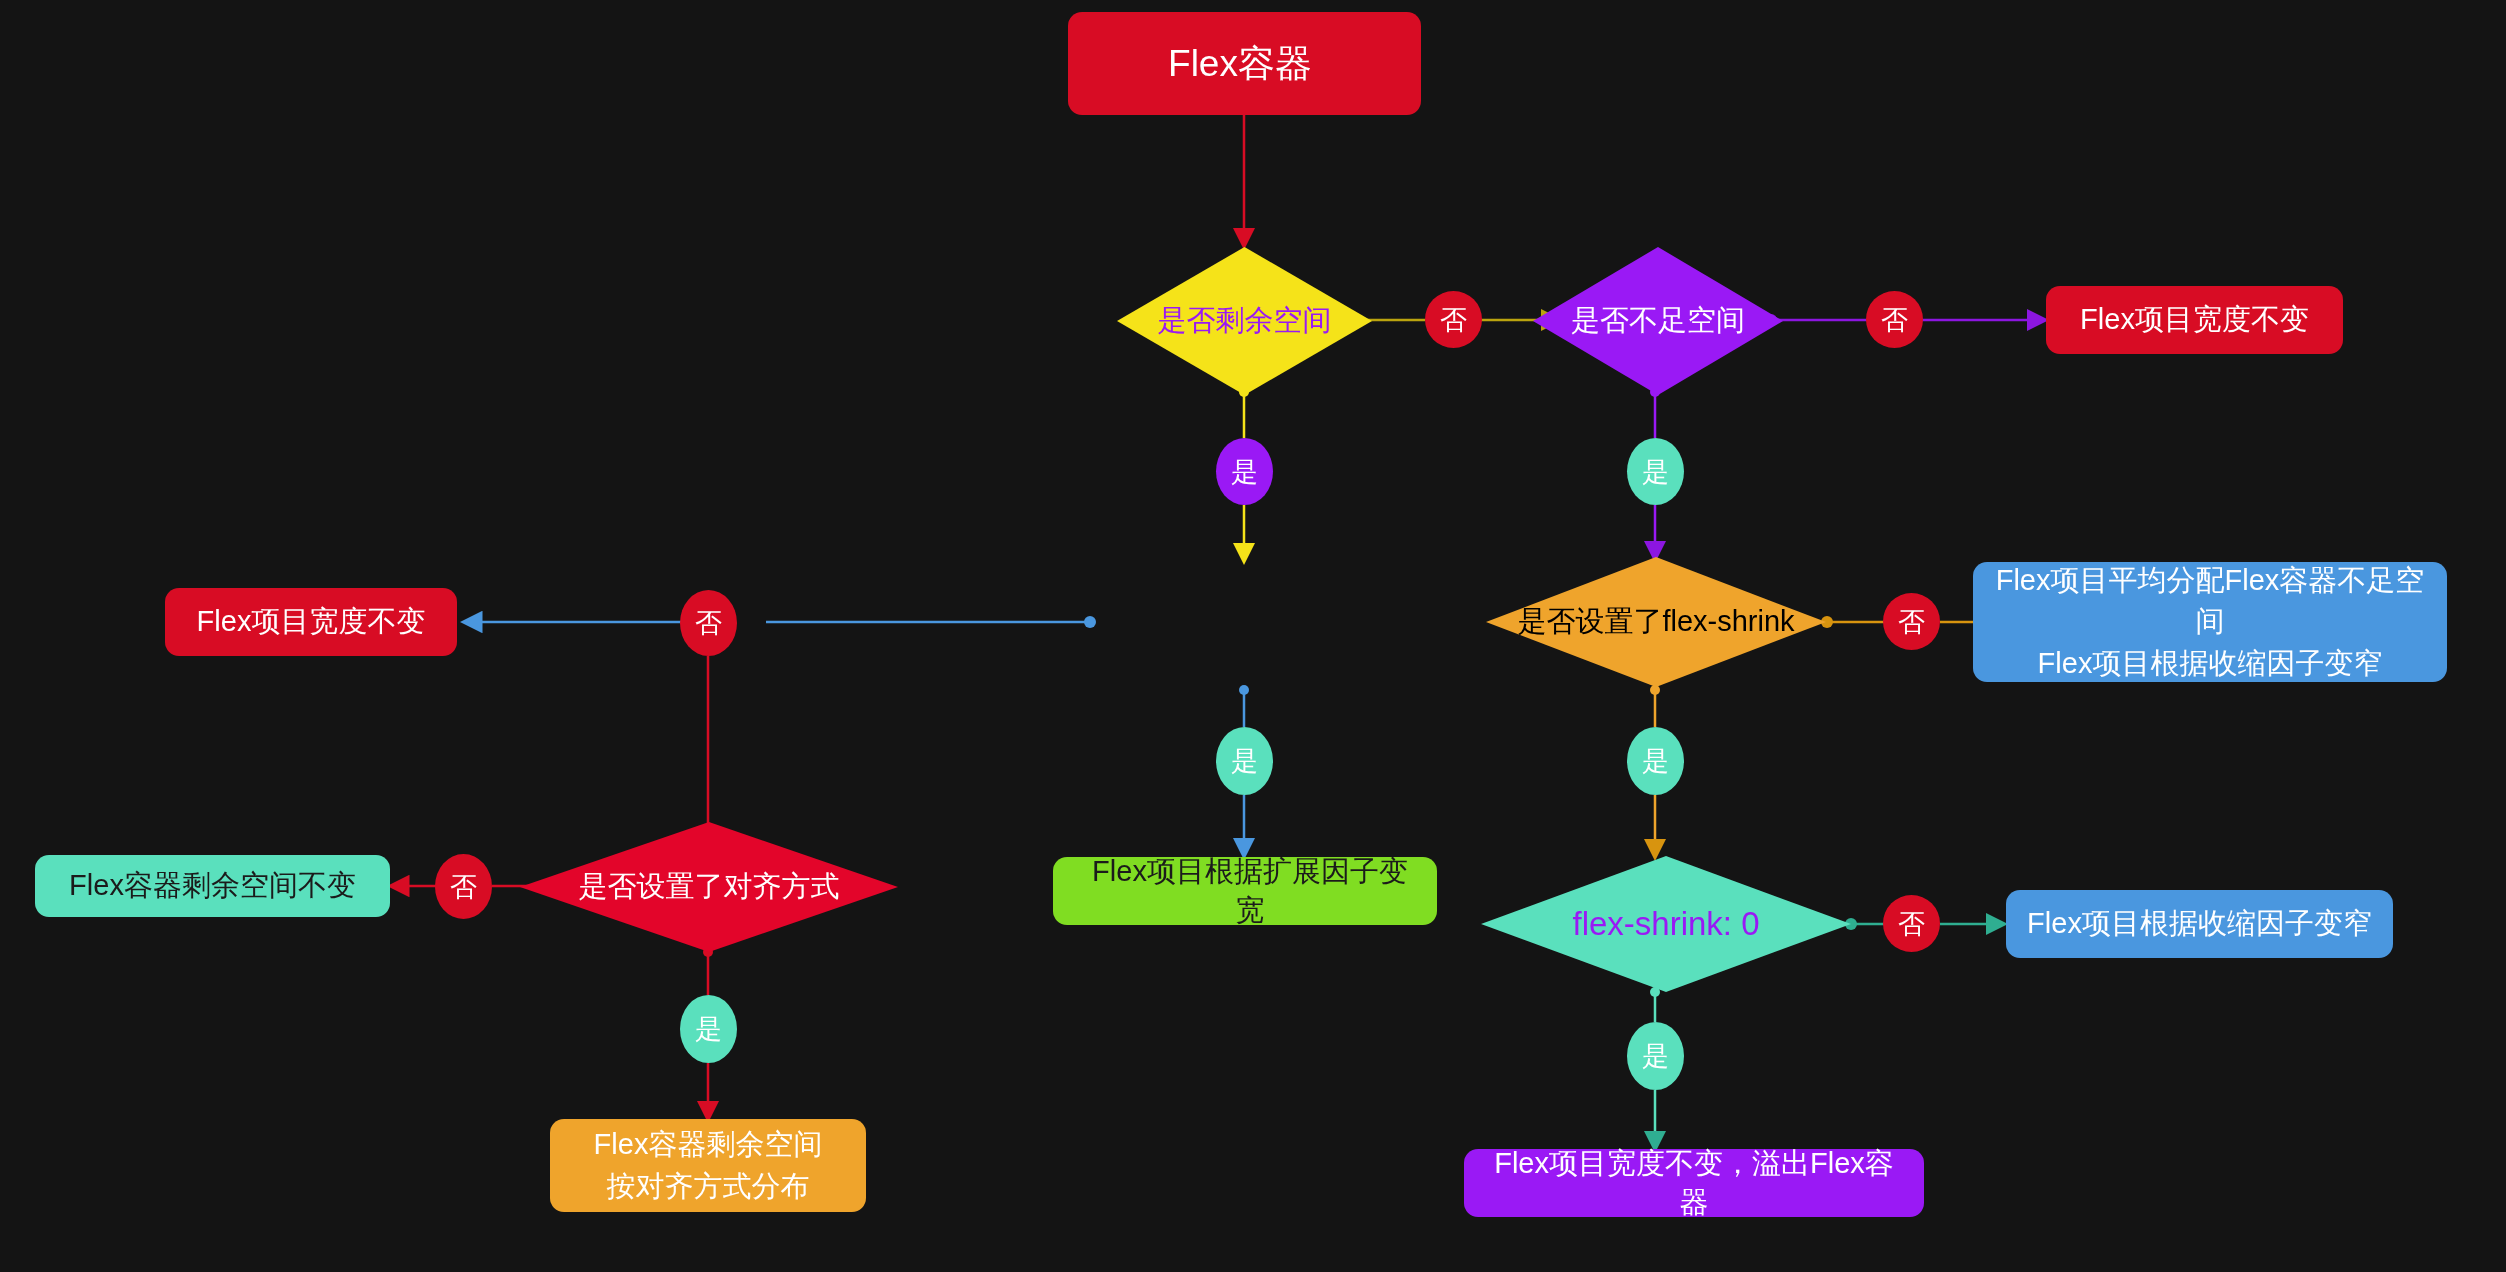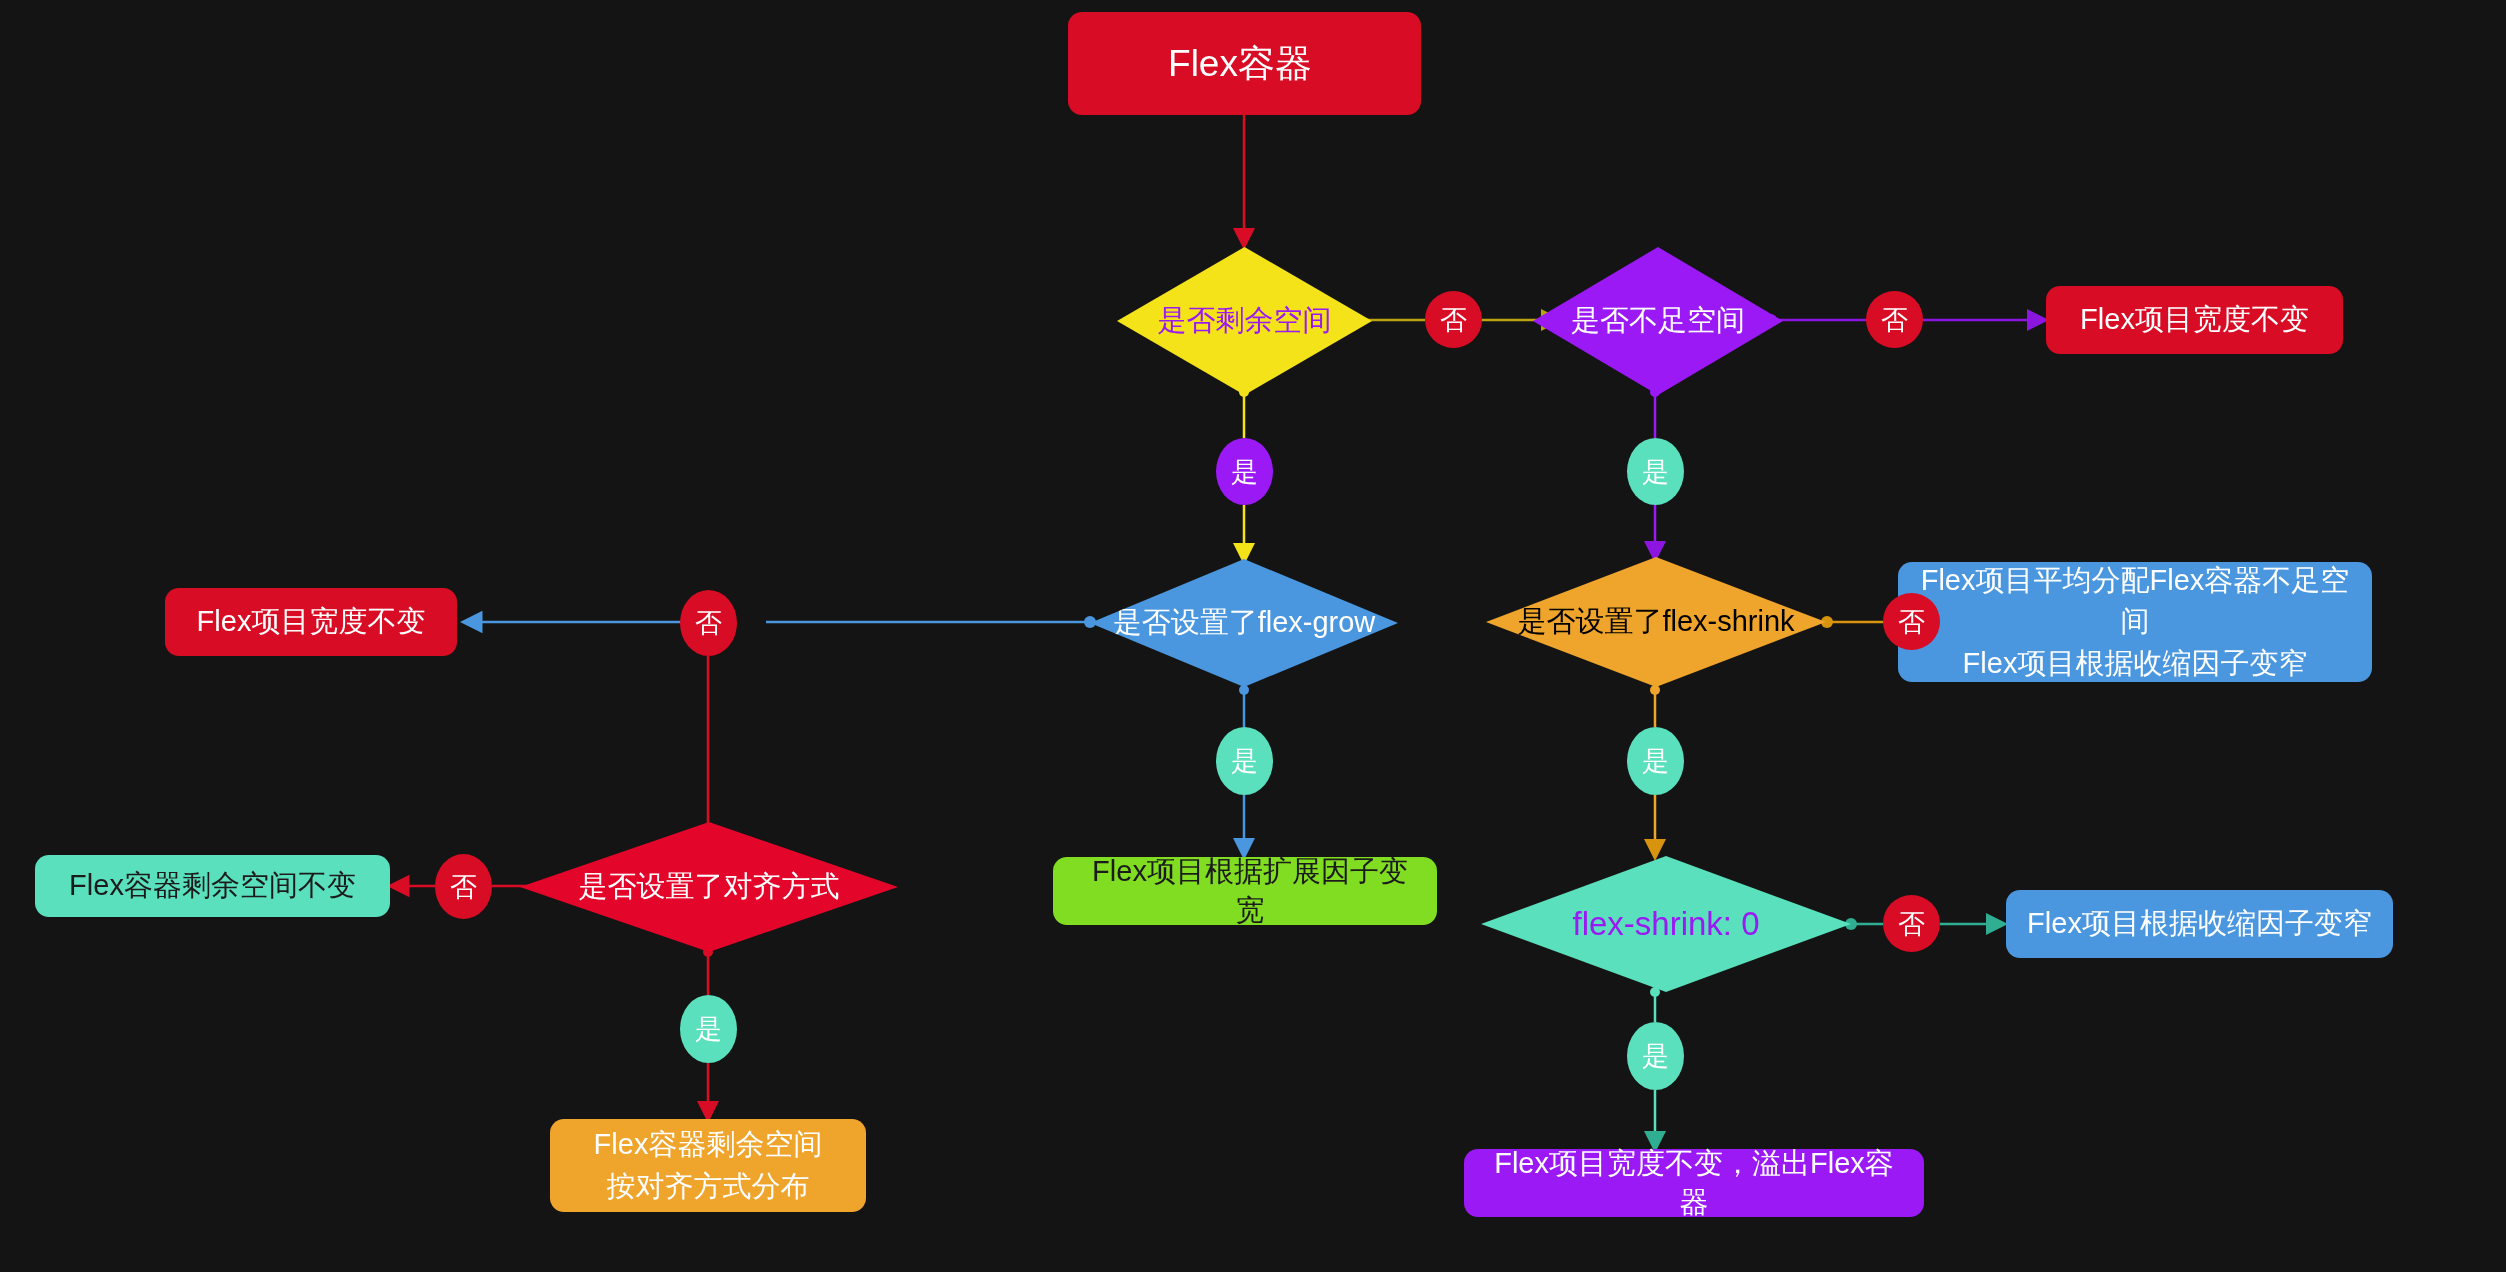--- a/index.html
+++ b/index.html
@@ -126,33 +126,30 @@
   </div>
 
   <div class="node diamond t-md" style="left:1533px;top:247px;width:250px;height:148px;background:#9a19f5;color:#ffffff;">
     <span>是否不足空间</span>
   </div>
 
   <div class="node rect t-md" style="left:2046px;top:286px;width:297px;height:68px;background:#d80c24;color:#ffffff;">
     <span>Flex项目宽度不变</span>
   </div>
 
-  <div class="node diamond t-md" style="left:1090px;top:559px;width:308px;height:128px;background:#4a97df;color:#ffffff;">
-    <span>是否设置了flex-grow</span>
-  </div>
 
   <div class="node diamond t-md" style="left:1486px;top:557px;width:340px;height:130px;background:#efa42c;color:#000000;">
     <span>是否设置了flex-shrink</span>
   </div>
 
   <div class="node rect t-md" style="left:165px;top:588px;width:292px;height:68px;background:#d80c24;color:#ffffff;">
     <span>Flex项目宽度不变</span>
   </div>
 
-  <div class="node rect t-md" style="left:1898px;top:562px;width:474px;height:120px;background:#4a97df;color:#ffffff;flex-direction:column;line-height:1.42;">
+  <div class="node rect t-md" style="left:1973px;top:562px;width:474px;height:120px;background:#4a97df;color:#ffffff;flex-direction:column;line-height:1.42;">
     <span>Flex项目平均分配Flex容器不足空间</span>
     <span>Flex项目根据收缩因子变窄</span>
   </div>
 
   <div class="node diamond t-md" style="left:520px;top:822px;width:378px;height:130px;background:#e3052a;color:#ffffff;">
     <span>是否设置了对齐方式</span>
   </div>
 
   <div class="node rect t-md" style="left:35px;top:855px;width:355px;height:62px;background:#5ae0bd;color:#1b1b1b;">
     <span>Flex容器剩余空间不变</span>

